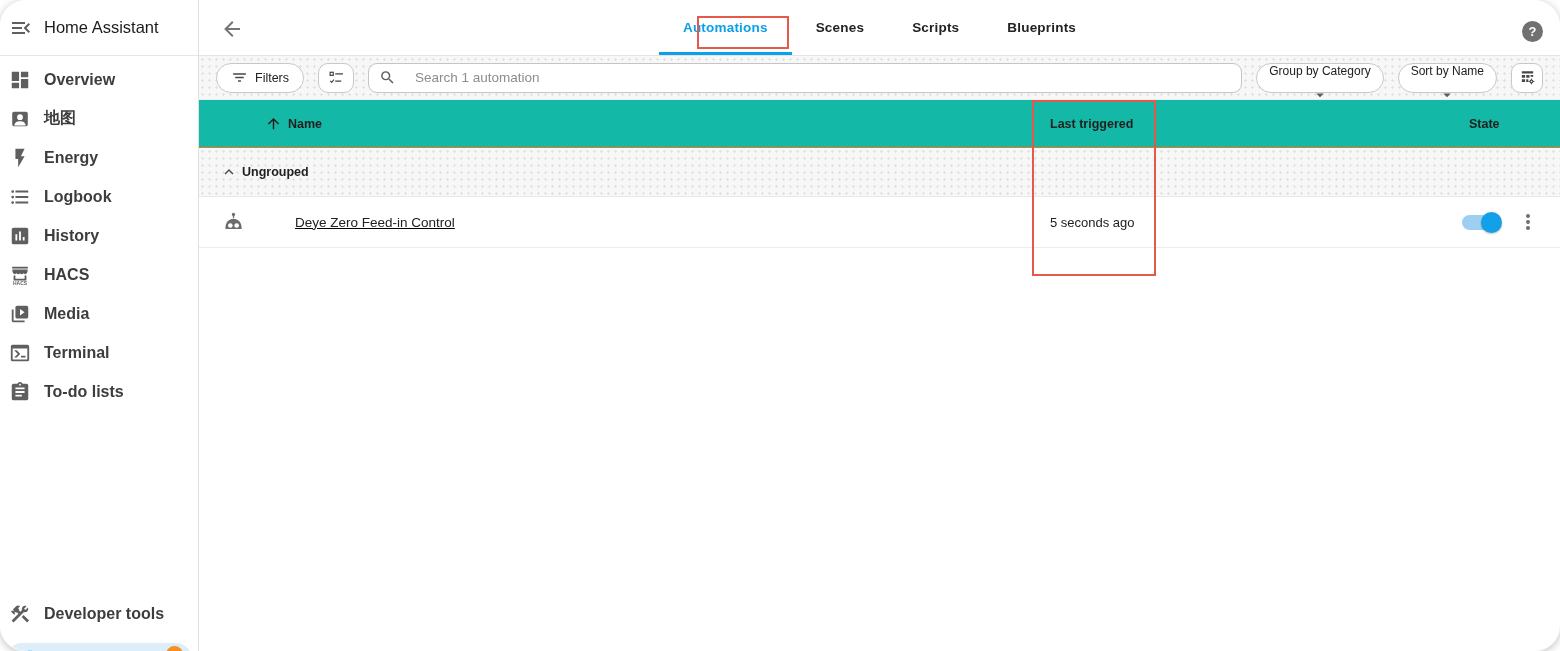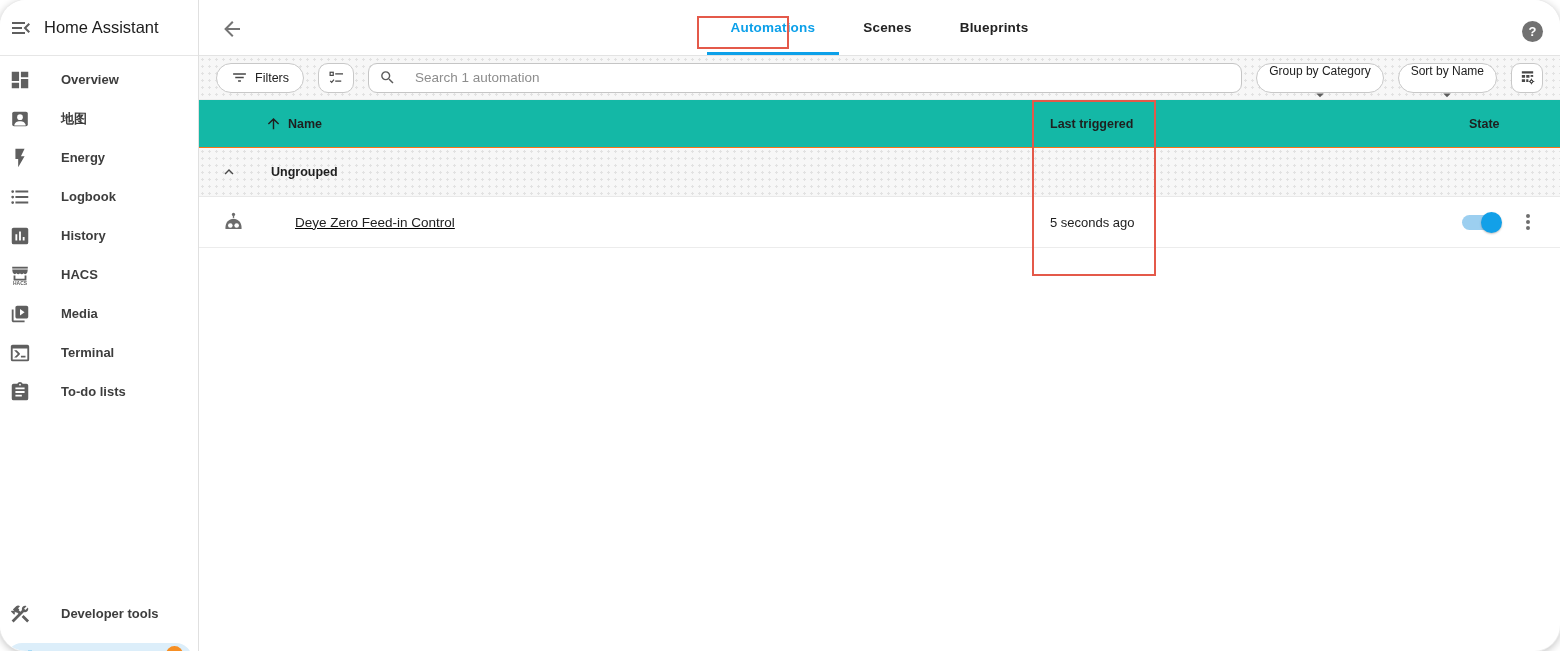--- a/index.html
+++ b/index.html
@@ -17,21 +17,21 @@
 
   
   .sidebar { position: absolute; left: 0; top: 0; bottom: 0; width: 199px;
     background: #fff; border-right: 1px solid #e0e0e0; }
   .sb-header { height: 56px; display: flex; align-items: center; padding-left: 9px;
     border-bottom: 1px solid #e6e6e6; }
   .sb-header .ttl { margin-left: 11px; font-size: 16.5px; font-weight: 500; color: #1d1d1d; }
   .sb-items { padding-top: 4px; }
   .sb-item { height: 39px; display: flex; align-items: center; padding-left: 9px; cursor: pointer; }
   .sb-item .ic { width: 22px; height: 22px; color: #5f5f5f; flex: 0 0 auto; }
-  .sb-item .lbl { margin-left: 30px; font-size: 13px; font-weight: 600; color: #3d3d3d; }
+  .sb-item .lbl { margin-left: 13px; font-size: 16px; font-weight: 600; color: #3d3d3d; }
   .sb-footer { position: absolute; top: 594px; left: 0; right: 0; }
   .sb-item-settings { margin: 10px 6px 0 6px; height: 34px; background: #dceefa;
     border-radius: 16px; display: flex; align-items: center; padding-left: 13px; position: relative; }
   .sb-item-settings .ic { width: 22px; height: 22px; color: #0ba0e9; }
   .badge { position: absolute; right: 9px; top: 3px; width: 17px; height: 17px;
     border-radius: 50%; background: #f68f24; }
 
   
   .main { position: absolute; left: 199px; top: 0; right: 0; bottom: 0; display: flex; flex-direction: column; }
 
@@ -69,21 +69,21 @@
   .drop-btn .caret { width: 18px; height: 18px; color: #5c5c5c; }
 
   .grid-cols { display: grid; grid-template-columns: 1fr 370px 140px; align-items: center; }
   .thead { height: 48px; background: #14b8a6; border-bottom: 1px solid #f97316; }
   .th { font-size: 12.5px; font-weight: 700; color: #1f1f1f; }
   .th-name { display: flex; align-items: center; padding-left: 66px; gap: 6px; }
   .th-name .ic { width: 17px; height: 17px; color: #1f1f1f; }
   .th-state { padding-left: 49px; }
 
   .grouprow { height: 49px; border-bottom: 1px solid #e9e9e9; display: flex;
-    align-items: center; padding-left: 21px; gap: 33px; }
+    align-items: center; padding-left: 21px; gap: 4px; }
   .grouprow .ic { width: 18px; height: 18px; color: #4a4a4a; cursor: pointer; }
   .grouprow .lbl { font-size: 12.5px; font-weight: 700; color: #1f1f1f; }
 
   .datarow { height: 51px; background: #fff; border-bottom: 1px solid #ececec; cursor: pointer; }
   .cell-name { display: flex; align-items: center; padding-left: 23px; text-decoration: underline; }
   .cell-name .ic { width: 23px; height: 23px; color: #6c6c6c; }
   .cell-name .lbl { margin-left: 50px; font-size: 13.5px; font-weight: 500; color: #212121; }
   .cell-last { font-size: 13px; color: #212121; }
   .cell-state { display: flex; align-items: center; }
 
@@ -218,20 +218,21 @@
 
     <header class="tabbar">
       <span class="back-btn">
         <svg viewBox="0 0 24 24" fill="currentColor">
             <path d="M20,11V13H8L13.5,18.5L12.08,19.92L4.16,12L12.08,4.08L13.5,5.5L8,11H20Z"></path>
           </svg>
       </span>
       <div class="tabs">
         <div class="tab active">Automations</div>
         <div class="tab">Scenes</div>
+        <div class="tab">Scripts</div>
         <div class="tab">Blueprints</div>
       </div>
       <span class="help-btn">?</span>
     </header>
 
     <div class="toolbar dotted">
       <button class="pill filters-btn">
         <span class="ic">
             <svg viewBox="0 0 24 24" fill="currentColor">
               <path d="M6,13H18V11H6M3,6V8H21V6M10,18H14V16H10V18Z"></path>

